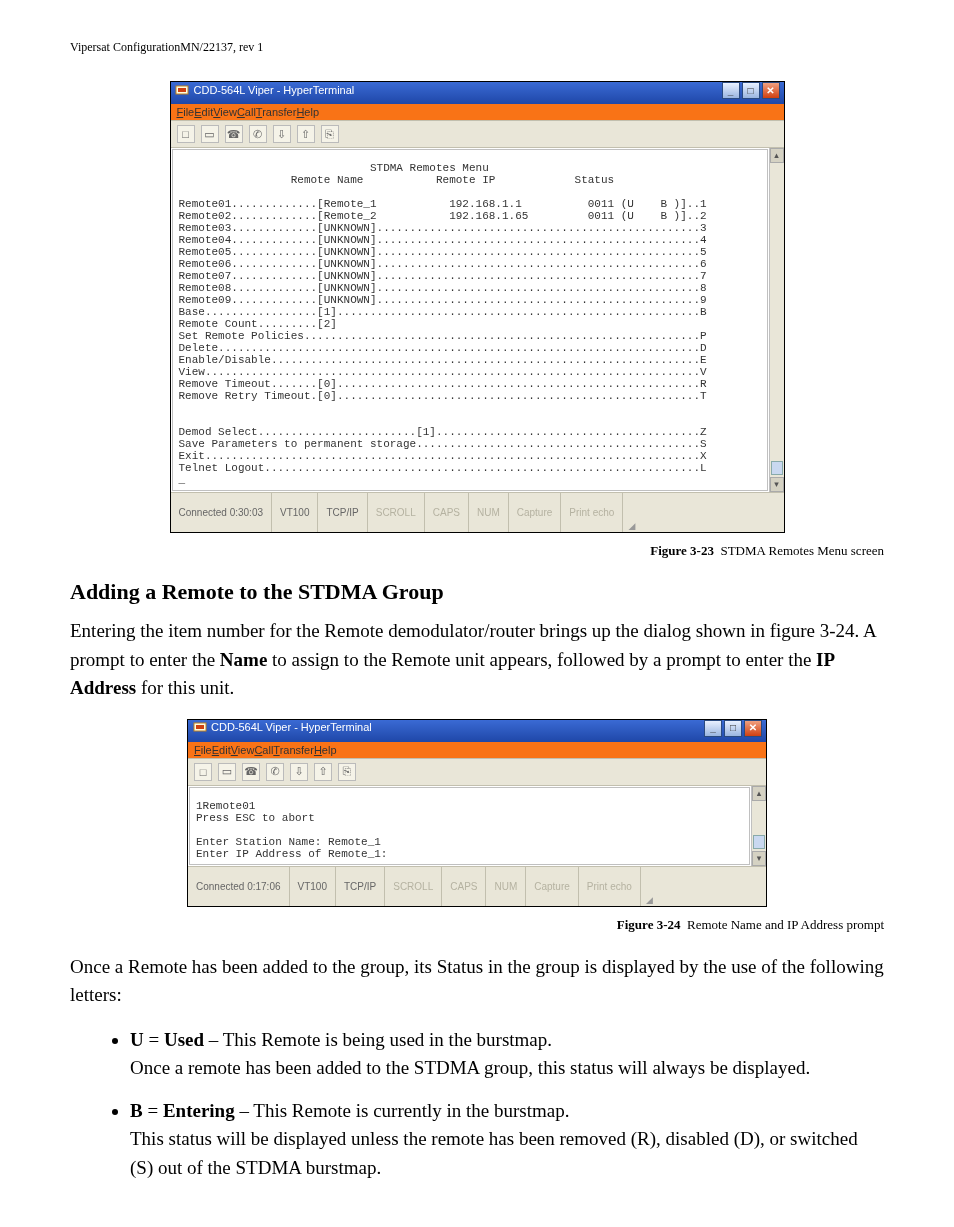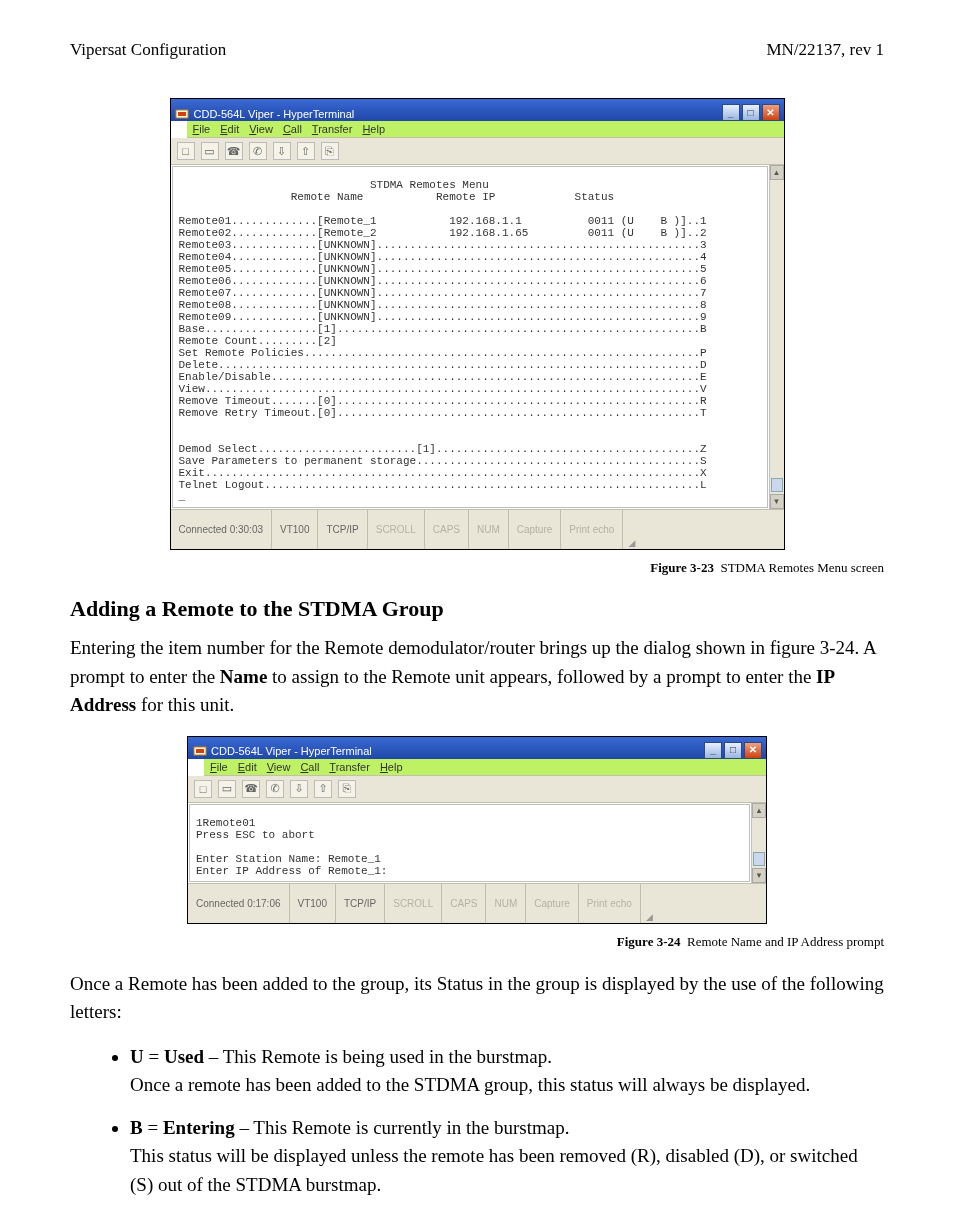--- a/index.html
+++ b/index.html
@@ -1,37 +1,37 @@
 <!DOCTYPE html>
 <html><head>
   <meta charset="utf-8">
   <style>
     * { box-sizing: border-box; margin: 0; padding: 0; }
     body { font-family: Georgia, 'Times New Roman', serif; font-size: 18px; color: #000; background: #fff; width: 954px; margin: 0 auto; padding: 40px 70px; }
-    .header { display: flex; justify-content: space-between; margin-bottom: 38px; font-size: 17px; }
+    .header { display: flex; justify-content: flex-start; margin-bottom: 26px; font-size: 12px; }
     .section-title { font-size: 22px; font-weight: bold; margin: 20px 0 12px; }
     .para { margin: 10px 0 16px; line-height: 1.5; font-size: 19px; }
     .caption { text-align: right; margin: 10px 0 20px; font-size: 13px; }
     .caption b { font-weight: bold; }
     ul.bullets { margin: 10px 0 0 60px; font-size: 19px; line-height: 1.5; }
     ul.bullets li { margin-bottom: 14px; }
     .footer { display: flex; justify-content: space-between; margin-top: 50px; font-size: 17px; }
 
     .ht-window { border: 1px solid #000; background: #fff; margin: 0 auto 6px; width: 615px; }
     .ht-window.small { width: 580px; }
-    .ht-titlebar { display: flex; align-items: flex-end; justify-content: space-between; height: 22px; background: linear-gradient(#3a6ad4, #1f47a8); padding: 0 4px; }
+    .ht-titlebar { display: flex; align-items: flex-start; justify-content: space-between; height: 22px; background: linear-gradient(#3a6ad4, #1f47a8); padding: 0 4px; }
     .ht-titlebar .title { display: flex; align-items: center; gap: 4px; }
     .ht-titlebar .title-text { color: #fff; font-family: Tahoma, Arial, sans-serif; font-size: 11px; }
     .ht-titlebar .icon-box { width: 15px; height: 15px; display: inline-flex; align-items: center; justify-content: center; }
     .ht-wincontrols { display: flex; gap: 2px; }
     .ht-winbtn { width: 18px; height: 17px; display: flex; align-items: center; justify-content: center; border: 1px solid #2a4a80; font-family: Arial; font-size: 10px; font-weight: bold; line-height: 1; }
     .ht-winbtn.min { background: linear-gradient(#e8f0ff,#9ab5e0); color: #333; }
     .ht-winbtn.max { background: linear-gradient(#e8f0ff,#9ab5e0); color: #333; }
     .ht-winbtn.close { background: linear-gradient(#f0a080,#d04010); color: #fff; }
-    .ht-menubar { background: #bef264; padding: 2px 6px; font-family: Tahoma, Arial, sans-serif; font-size: 11px; color: #333; display: flex; gap: 10px; border-bottom: 1px solid #c2bfae; margin-left: 16px; }
+    .ht-menubar { background: #f97316; padding: 2px 6px; font-family: Tahoma, Arial, sans-serif; font-size: 11px; color: #333; display: flex; border-bottom: 1px solid #c2bfae; }
     .ht-menubar span u { text-decoration: underline; }
     .ht-toolbar { background: #e9e6d8; padding: 4px 6px; border-bottom: 1px solid #c2bfae; display: flex; gap: 6px; align-items: center; }
     .tb-btn { width: 18px; height: 18px; border: 1px solid #bbb; background: #f5f3e8; display: flex; align-items: center; justify-content: center; font-size: 11px; color: #666; }
     .ht-terminal-wrap { position: relative; background: #fff; display: flex; }
     .ht-terminal { flex: 1; font-family: 'Courier New', monospace; font-size: 11px; line-height: 12px; padding: 12px 2px 4px 6px; color: #333; white-space: pre; overflow: hidden; border: 1px solid #c0c0c0; margin: 1px; }
     .ht-scrollbar { width: 15px; background: #e9e6d8; border-left: 1px solid #c0c0c0; position: relative; }
     .ht-scrollbar .up, .ht-scrollbar .down { height: 15px; background: #d5d2c3; border: 1px solid #aaa; font-size: 9px; text-align: center; line-height: 13px; color:#555; }
     .ht-scrollbar .down { position: absolute; bottom: 0; left:0; right:0; }
     .ht-scrollbar .thumb { position: absolute; right:1px; left:1px; height: 14px; background: #c9d8f0; border:1px solid #8aa; }
     .ht-statusbar { display: flex; font-family: Tahoma, Arial, sans-serif; font-size: 10px; color: #666; background: #e9e6d8; border-top: 1px solid #c2bfae; }

